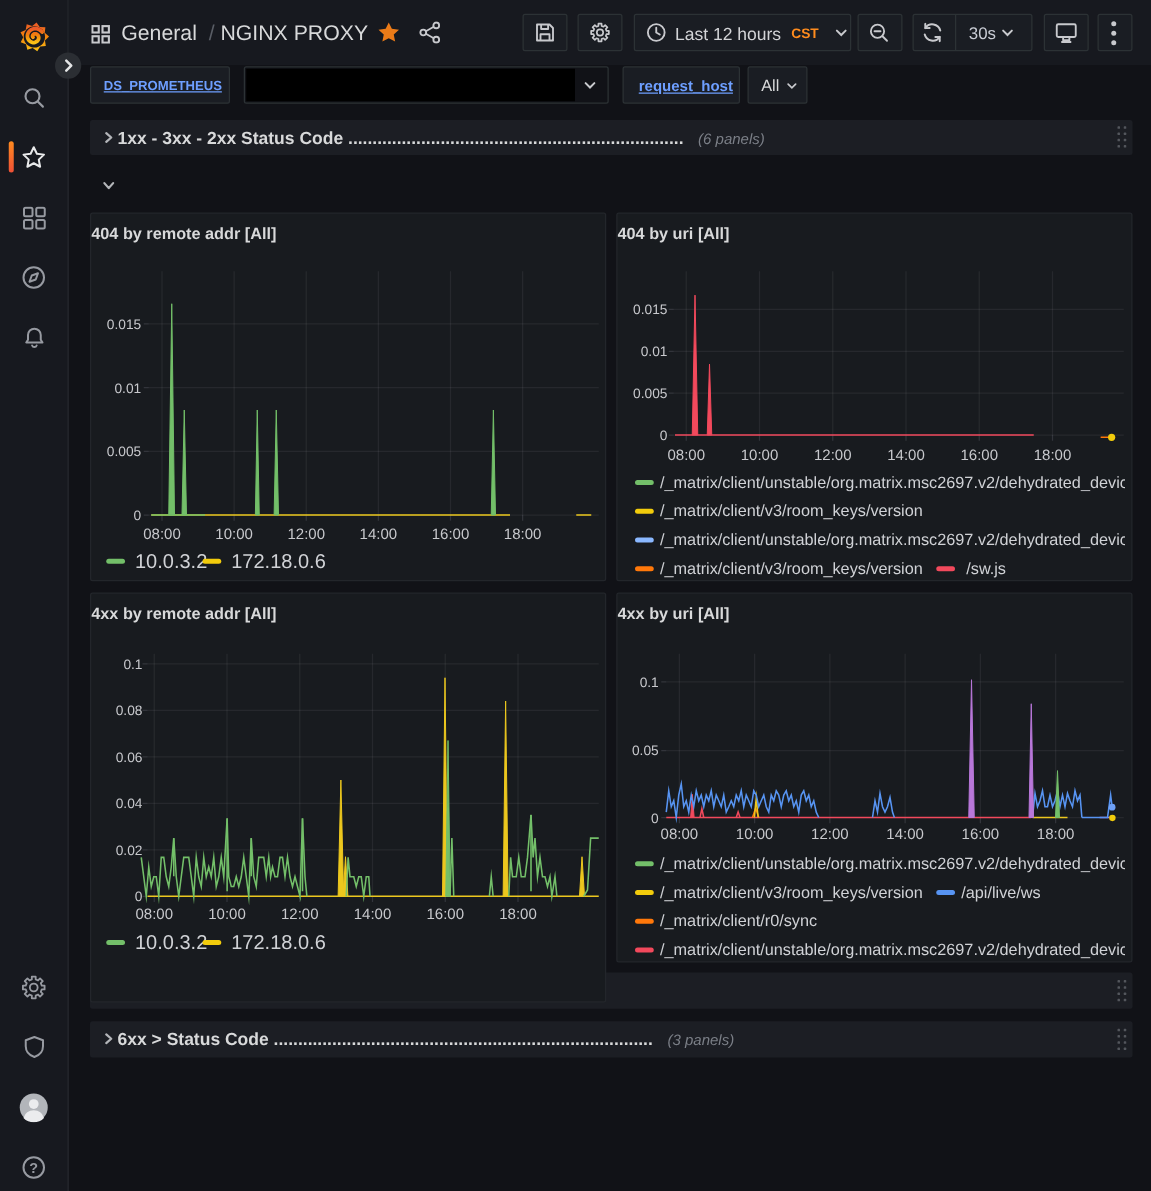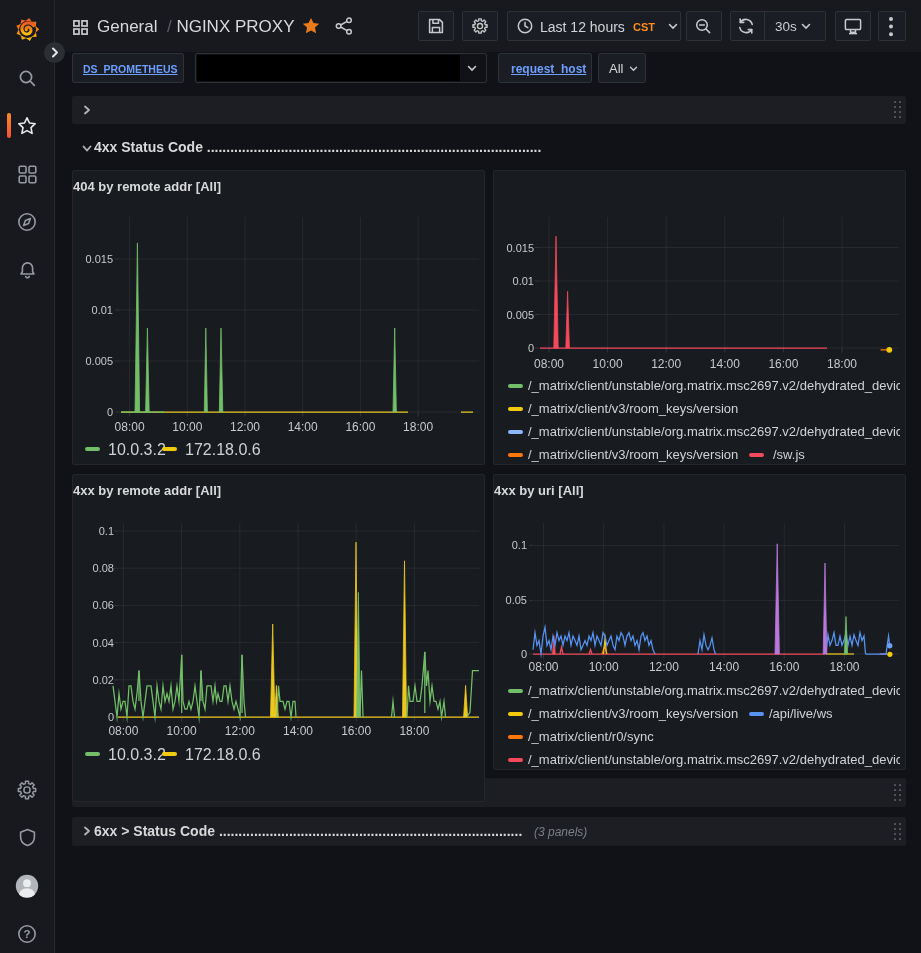--- a/index.html
+++ b/index.html
@@ -192,37 +192,37 @@
     <div class="abs" style="left:10px;top:7px;font-size:13px;color:#d8d9da">All</div>
     <svg class="abs" style="left:30px;top:12px" width="9" height="6" viewBox="0 0 10 7" fill="none" stroke="#c8c9cd" stroke-width="1.6" stroke-linecap="round">
         <path d="M1.5 1.5 L5 5 L8.5 1.5"></path>
       </svg>
   </div>
 
   <div class="rowhdr" style="top:96px">
     <svg class="rowchev" width="12" height="12" viewBox="0 0 12 12" fill="none" stroke="#b3b5b9" stroke-width="1.8" stroke-linecap="round" stroke-linejoin="round">
         <path d="M4 2.5 L8 6 L4 9.5"></path>
       </svg>
+    <div class="rowtitle" style="width:790px">1xx - 3xx - 2xx Status Code .....................................................................&nbsp;&nbsp; <span class="npanels">(6 panels)</span></div>
     <div class="dots8" style="left:822px;top:5px;position:absolute">
       <span style="left:0;top:0"></span>
         <span style="left:5px;top:0"></span>
       <span style="left:0;top:5px"></span>
         <span style="left:5px;top:5px"></span>
       <span style="left:0;top:10px"></span>
         <span style="left:5px;top:10px"></span>
       <span style="left:0;top:15px"></span>
         <span style="left:5px;top:15px"></span>
     </div>
   </div>
 
   <div class="rowhdr" style="top:133px;background:transparent">
     <svg class="rowchev" style="top:10px" width="12" height="12" viewBox="0 0 12 12" fill="none" stroke="#b3b5b9" stroke-width="1.8" stroke-linecap="round" stroke-linejoin="round">
         <path d="M2.5 3.5 L6 7.5 L9.5 3.5"></path>
       </svg>
-    <div class="rowtitle" style="width:790px">4xx Status Code ......................................................................................</div>
   </div>
 
   <div class="rowhdr" style="top:778px;height:29px">
     <svg class="rowchev" width="12" height="12" viewBox="0 0 12 12" fill="none" stroke="#b3b5b9" stroke-width="1.8" stroke-linecap="round" stroke-linejoin="round">
         <path d="M4 2.5 L8 6 L4 9.5"></path>
       </svg>
     <div class="dots8" style="left:822px;top:6px;position:absolute">
       <span style="left:0;top:0"></span>
         <span style="left:5px;top:0"></span>
       <span style="left:0;top:5px"></span>
@@ -298,20 +298,21 @@
         <path fill="#73BF69" stroke="#73BF69" stroke-width="0.8" d="M62 241 L64.4 72 L66.6 241 Z M72.6 241 L74.4 157 L76.2 241 Z M131.3 241 L132.8 157 L134.4 241 Z M146.3 241 L148 157 L149.8 241 Z M320 241 L321.7 157 L323.4 241 Z"></path>
       </g>
     </svg>
     <div class="leg" style="left:35px;top:270px">10.0.3.2</div>
     <div class="sw" style="left:12px;top:276px;background:#73BF69"></div>
     <div class="leg" style="left:112px;top:270px">172.18.0.6</div>
     <div class="sw" style="left:89px;top:276px;background:#F2CC0C"></div>
   </div>
 
   <div class="panel" style="left:493px;top:170px;height:295px">
+    <div class="ptitle">404 by uri [All]</div>
     <svg width="413" height="295" viewBox="0 0 413 295" style="position:absolute;left:0;top:0">
       <g stroke="rgba(204,204,220,0.08)" stroke-width="1">
         <line x1="55" y1="46" x2="55" y2="177"></line>
           <line x1="113.6" y1="46" x2="113.6" y2="177"></line>
         <line x1="172.2" y1="46" x2="172.2" y2="177"></line>
           <line x1="230.8" y1="46" x2="230.8" y2="177"></line>
         <line x1="289.4" y1="46" x2="289.4" y2="177"></line>
           <line x1="348" y1="46" x2="348" y2="177"></line>
         <line x1="45" y1="76.5" x2="405" y2="76.5"></line>
           <line x1="45" y1="110" x2="405" y2="110"></line>

